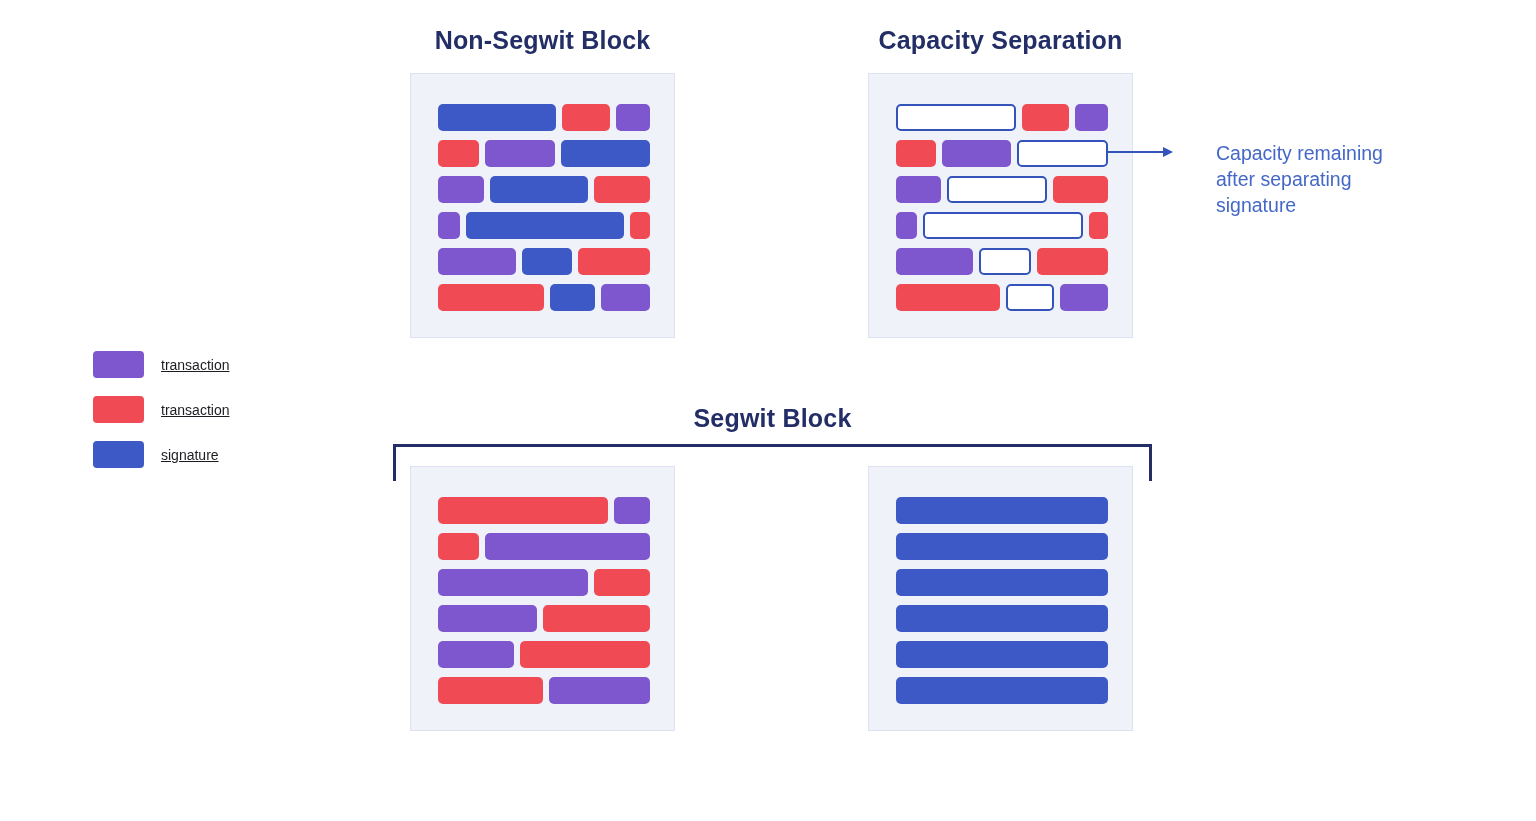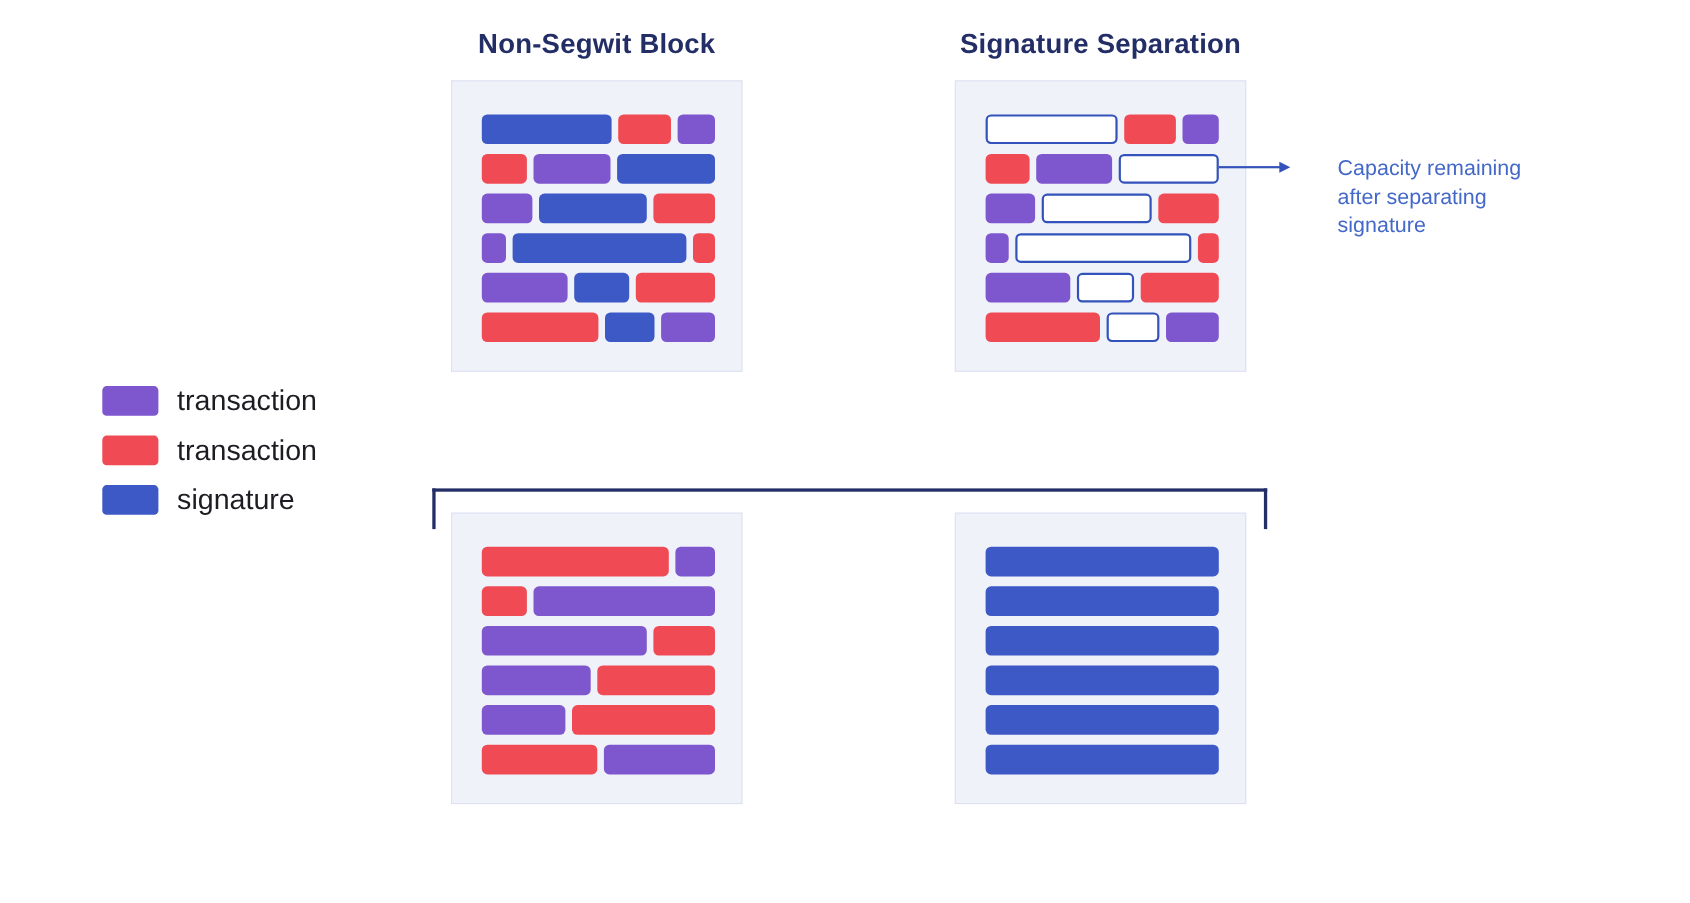--- a/index.html
+++ b/index.html
@@ -31,42 +31,42 @@
   .annotation{
     position:absolute;width:220px;font-size:19.5px;line-height:26px;
     color:var(--annotation);white-space:pre-line;
   }
   .legend{position:absolute;left:93px;top:351px;}
   .legend-item{display:flex;align-items:center;margin-bottom:18px;height:27px;}
   .swatch{width:51px;height:27px;border-radius:4px;flex:none;}
   .swatch.purple{background:var(--purple);}
   .swatch.red{background:var(--red);}
   .swatch.blue{background:var(--blue);}
-  .legend-label{margin-left:17px;font-size:26px;color:var(--text-dark);}
+  .legend-label{margin-left:17px;font-size:14px;color:var(--text-dark);text-decoration:underline;}
   .segwit-title{
     position:absolute;left:393px;top:404px;width:759px;text-align:center;
     font-size:25px;font-weight:bold;letter-spacing:.2px;color:var(--title);
   }
   .bracket{
     position:absolute;left:393px;top:444px;width:759px;height:37px;box-sizing:border-box;
     border-top:3px solid var(--title);border-left:3px solid var(--title);border-right:3px solid var(--title);
   }
   .caption{
     position:absolute;left:868px;top:752px;width:265px;text-align:center;
     font-size:21px;color:var(--text-dark);
   }
 </style>
 </head>
 <body>
 
 <div class="canvas">
 
   <div class="col-title" style="left:410px;top:26px;">Non-Segwit Block</div>
 
-  <div class="col-title" style="left:868px;top:26px;">Signature Separation</div>
+  <div class="col-title" style="left:868px;top:26px;">Capacity Separation</div>
 
   <div class="block" style="left:410px;top:73px;" id="block-nonsegwit">
       <div class="brow">
         <div class="seg blue" style="flex-grow: 118;"></div>
         <div class="seg red" style="flex-grow: 48;"></div>
         <div class="seg purple" style="flex-grow: 34;"></div>
       </div>
       <div class="brow">
         <div class="seg red" style="flex-grow: 41;"></div>
         <div class="seg purple" style="flex-grow: 71;"></div>
@@ -142,20 +142,21 @@
     <div class="legend-item">
       <span class="swatch red"></span>
       <span class="legend-label">transaction</span>
     </div>
     <div class="legend-item">
       <span class="swatch blue"></span>
       <span class="legend-label">signature</span>
     </div>
   </div>
 
+  <div class="segwit-title">Segwit Block</div>
 
   <div class="bracket"></div>
 
   <div class="block" style="left:410px;top:466px;" id="block-segwit-left">
       <div class="brow">
         <div class="seg red" style="flex-grow: 172;"></div>
         <div class="seg purple" style="flex-grow: 37;"></div>
       </div>
       <div class="brow">
         <div class="seg red" style="flex-grow: 42;"></div>

